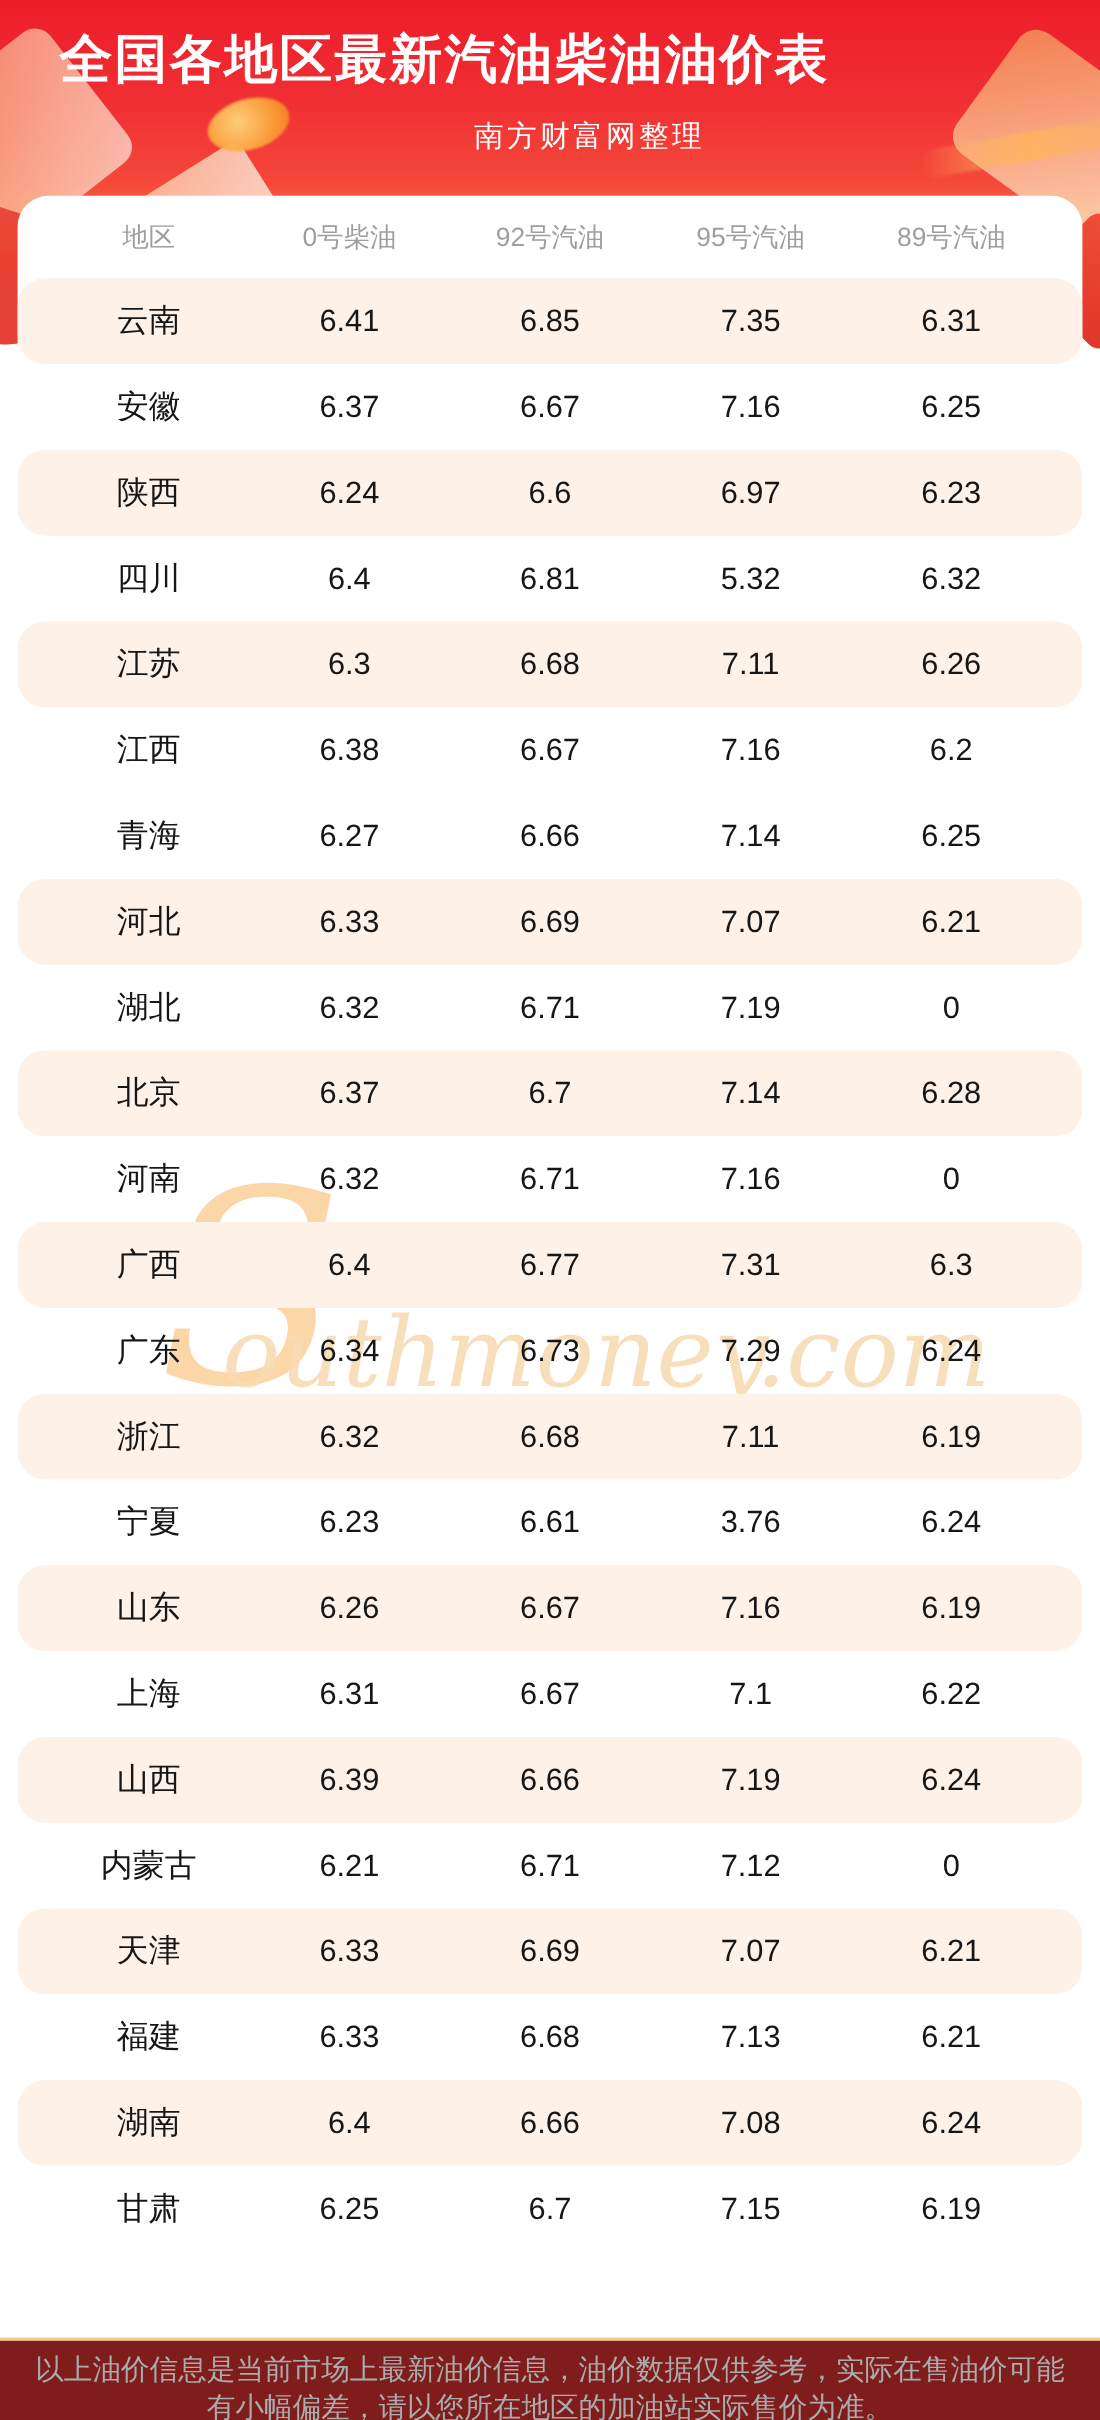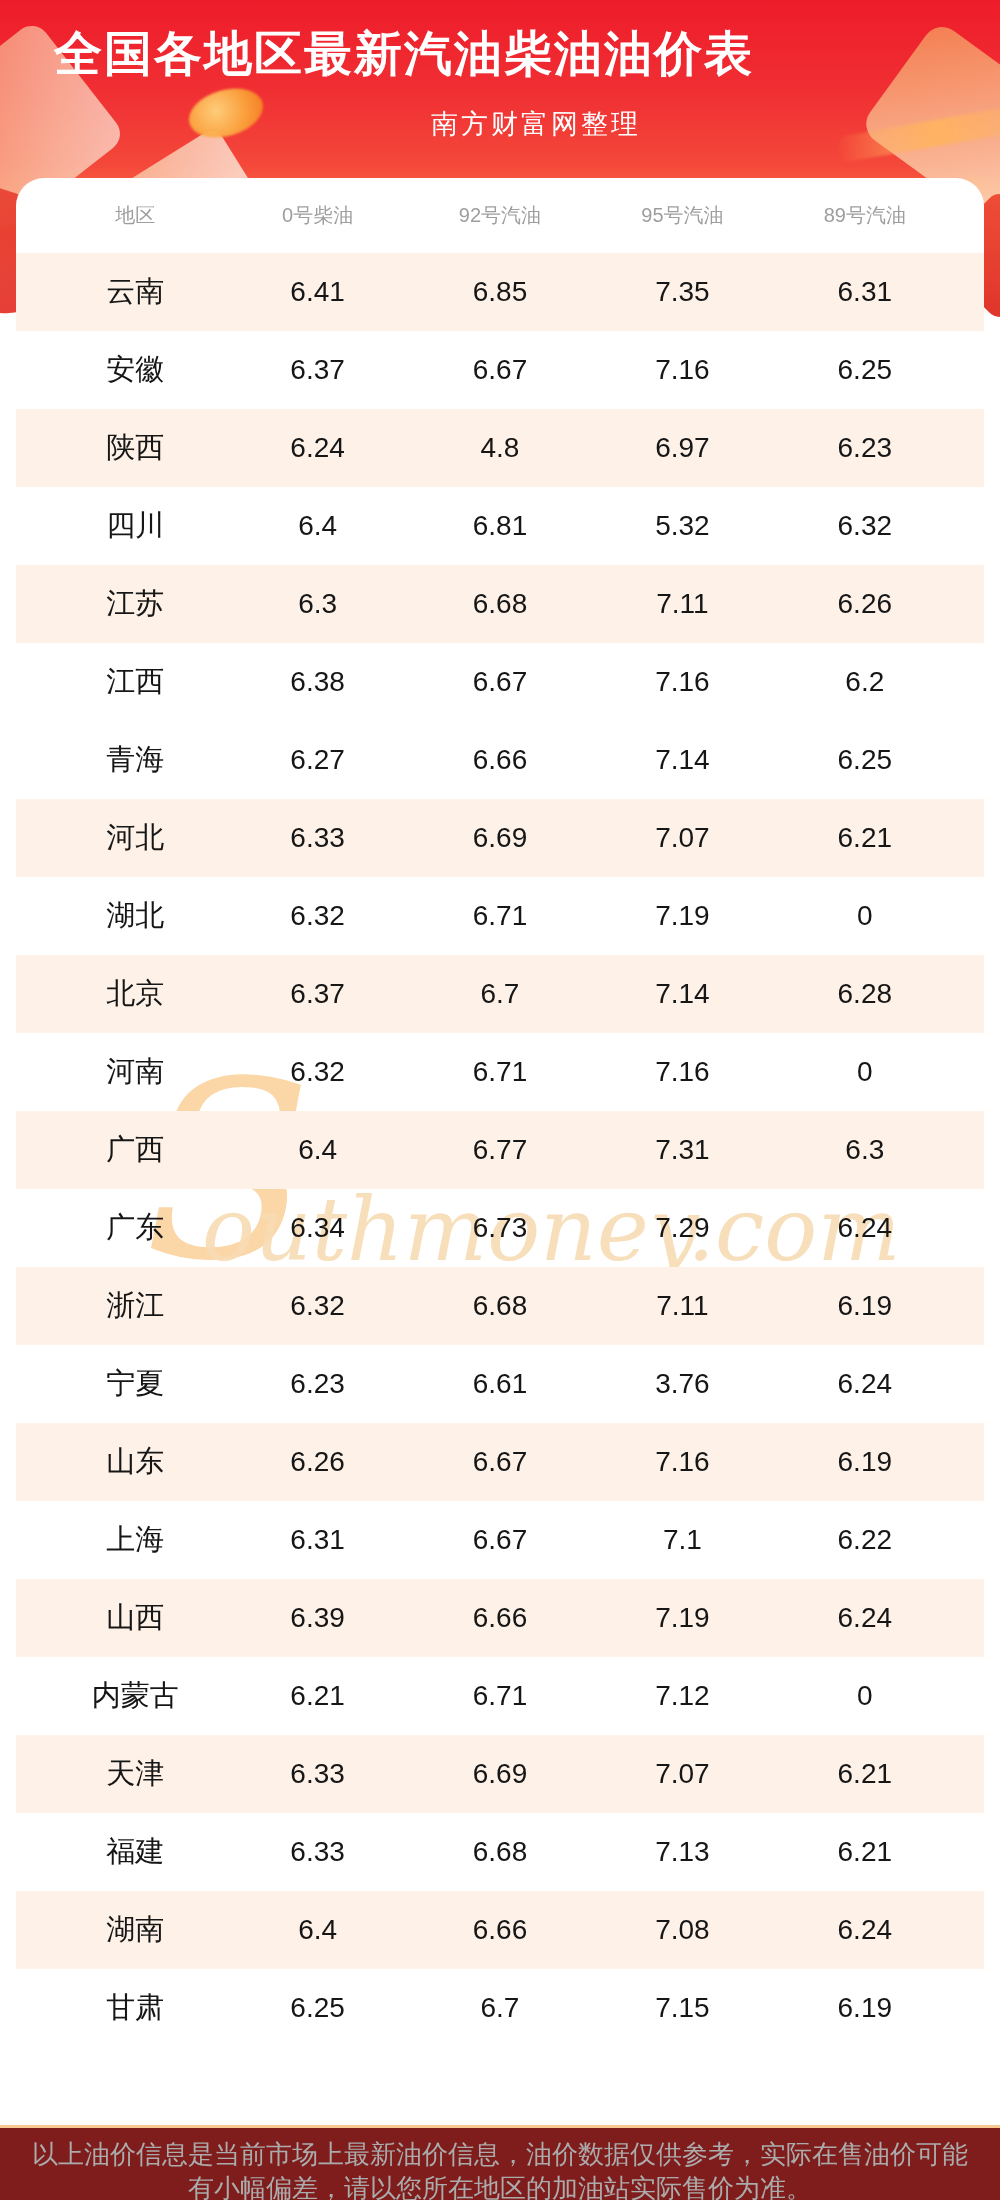--- a/index.html
+++ b/index.html
@@ -52,26 +52,26 @@
   
   .card{
     position:absolute;top:178px;left:16px;width:968px;height:1947px;z-index:2;
     background:#ffffff;border-radius:28px 28px 0 0;overflow:hidden;
   }
   .table-wrap{position:relative;z-index:2;}
   .thead{
     display:grid;grid-template-columns:repeat(5,1fr);
     height:75px;align-items:center;padding:0 28px;box-sizing:border-box;
   }
-  .hcell{text-align:center;color:#9e9e9e;font-size:20px;}
+  .hcell{text-align:center;color:#9e9e9e;font-size:24px;}
   .trow{
     display:grid;grid-template-columns:repeat(5,1fr);
     height:78px;align-items:center;padding:0 28px;box-sizing:border-box;
   }
-  .trow.striped{background:#fdf1e8;}
+  .trow.striped{background:#fdf1e8;border-radius:25px;}
   .cell{text-align:center;font-size:28px;color:#161616;}
   .cell.region{font-size:29px;}
   
   .watermark{position:absolute;z-index:1;left:0;top:0;width:100%;height:100%;pointer-events:none;}
   .wm-s{
     position:absolute;left:128px;top:872px;
     font-family:"DejaVu Serif",serif;font-style:italic;
     font-size:245px;line-height:1;color:#fbcd92;opacity:.8;
   }
   .wm-cn{
@@ -136,21 +136,21 @@
         <div class="trow">
           <div class="cell region">安徽</div>
           <div class="cell">6.37</div>
           <div class="cell">6.67</div>
           <div class="cell">7.16</div>
           <div class="cell">6.25</div>
         </div>
         <div class="trow striped">
           <div class="cell region">陕西</div>
           <div class="cell">6.24</div>
-          <div class="cell">4.8</div>
+          <div class="cell">6.6</div>
           <div class="cell">6.97</div>
           <div class="cell">6.23</div>
         </div>
         <div class="trow">
           <div class="cell region">四川</div>
           <div class="cell">6.4</div>
           <div class="cell">6.81</div>
           <div class="cell">5.32</div>
           <div class="cell">6.32</div>
         </div>

